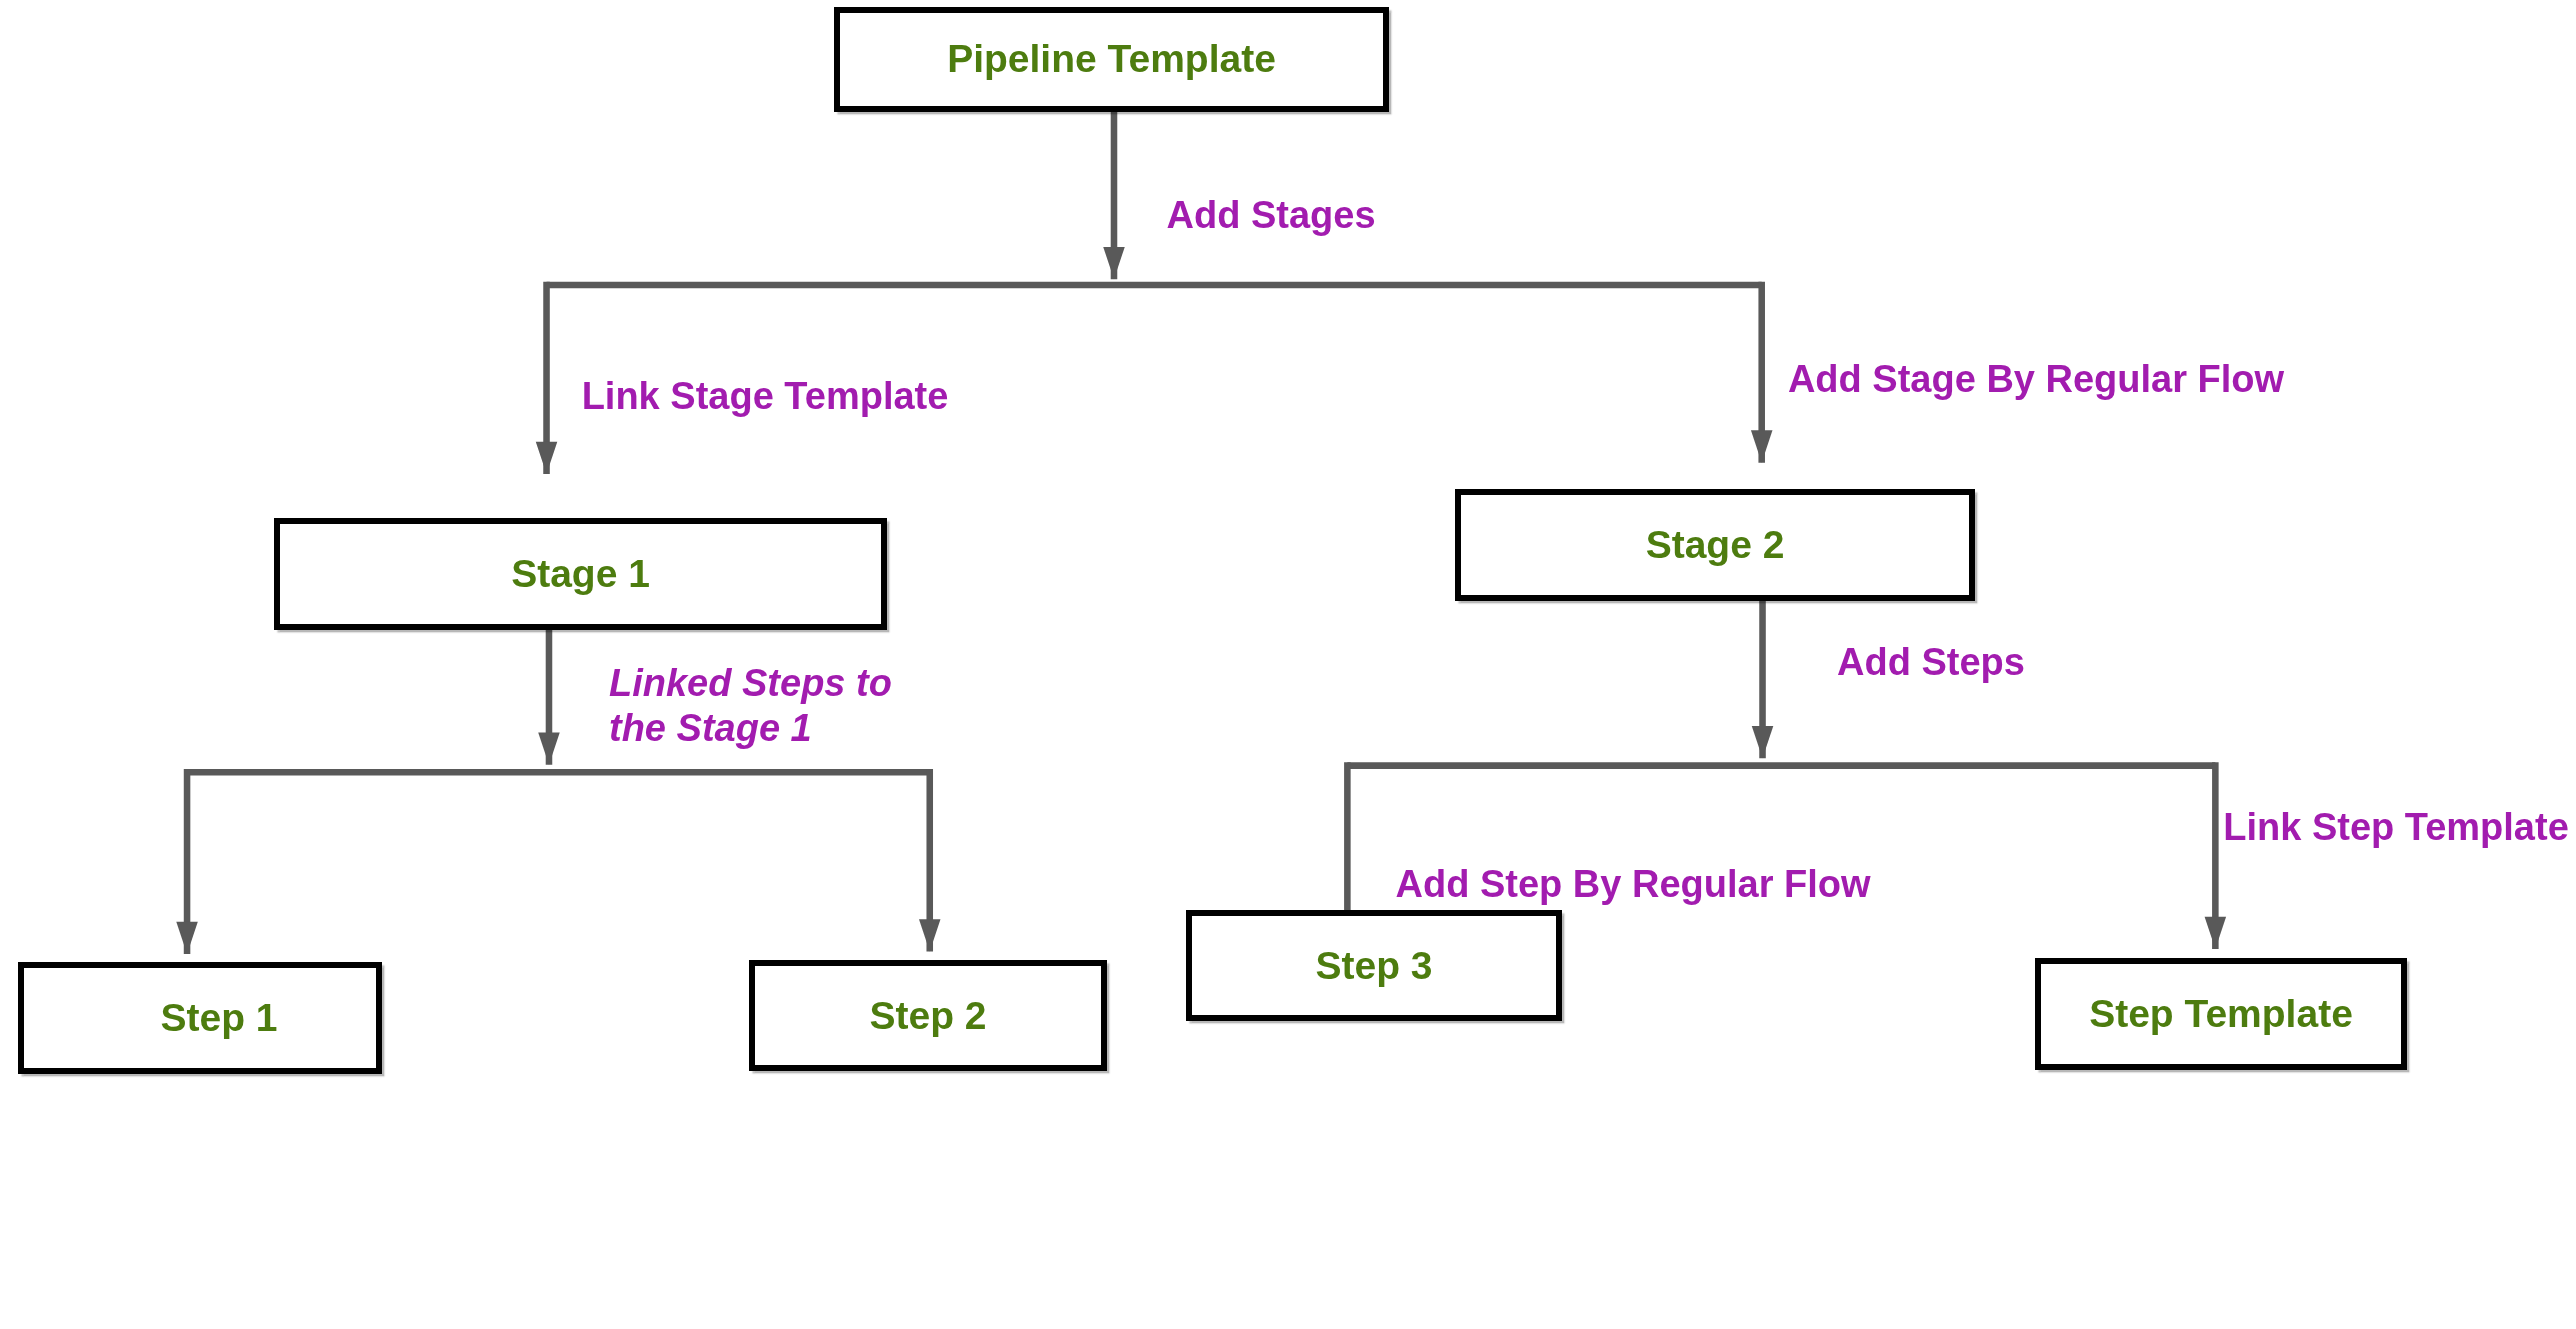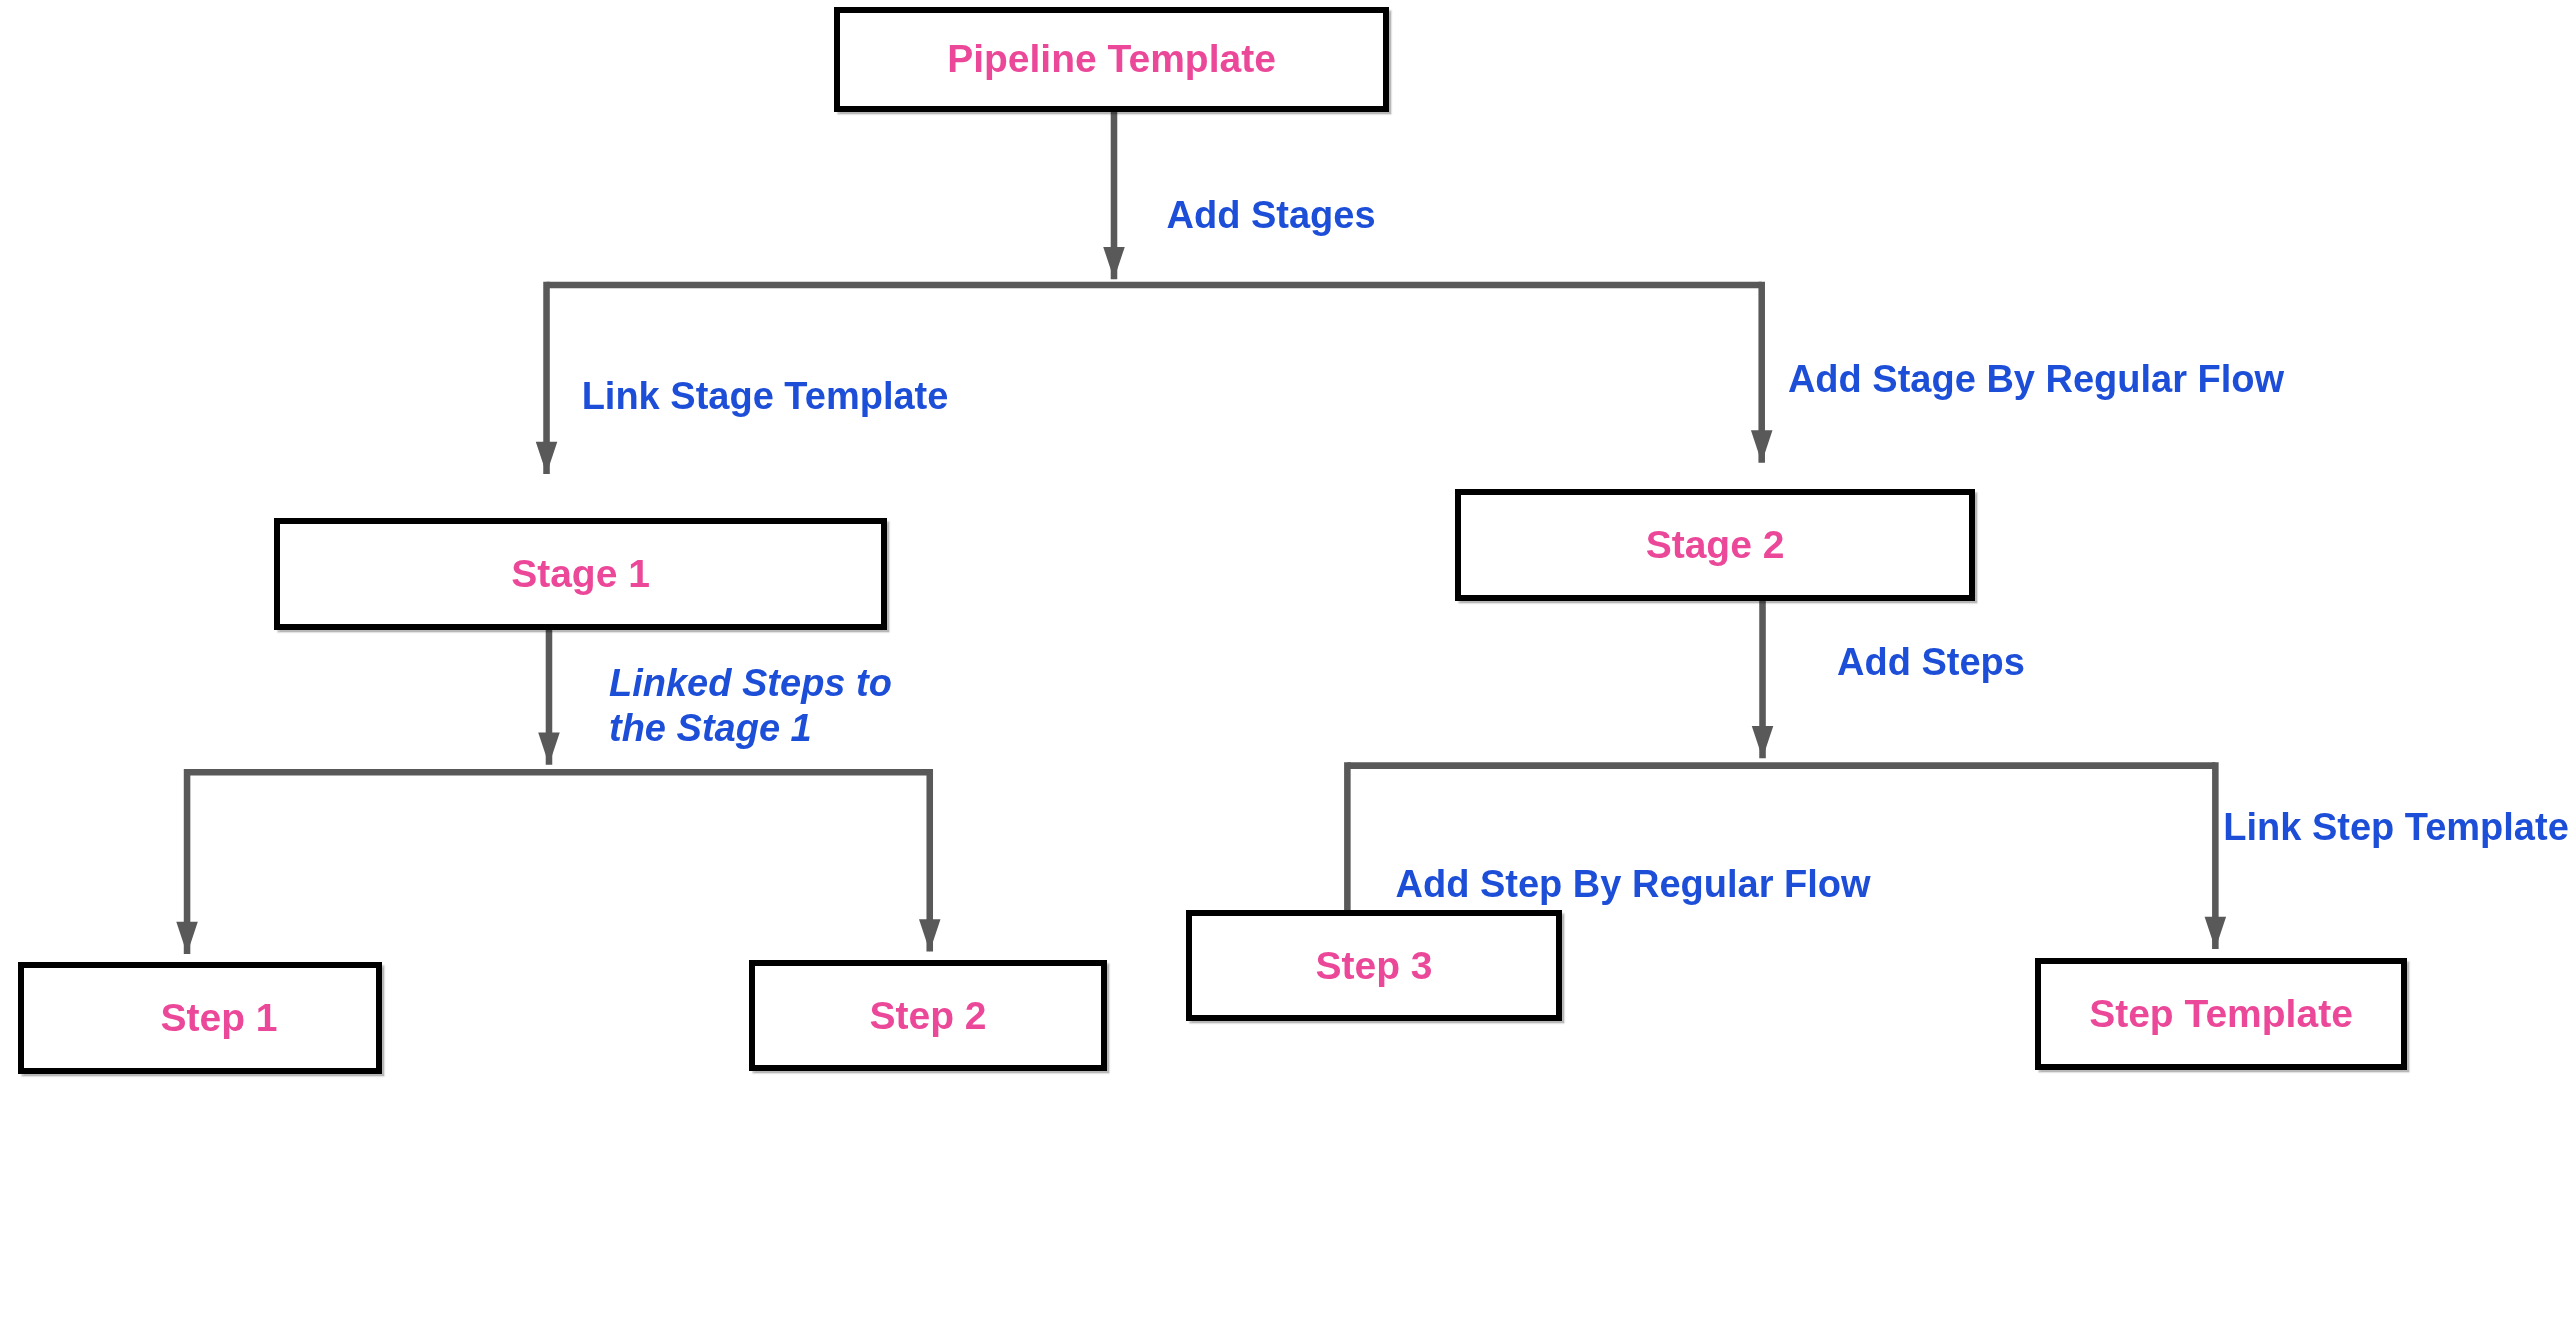--- a/index.html
+++ b/index.html
@@ -26,29 +26,29 @@
     position: absolute;
     box-sizing: border-box;
     background: #ffffff;
     border: 6.6px solid #000000;
     box-shadow: 2.5px 2.5px 1.6px rgba(0,0,0,0.28);
     display: flex;
     align-items: center;
     justify-content: center;
     font-size: 39px;
     font-weight: bold;
-    color: #ec4899;
+    color: #4d7c0f;
     white-space: nowrap;
     text-align: center;
   }
   .edge-label {
     position: absolute;
     font-size: 38px;
     font-weight: bold;
-    color: #1d4ed8;
+    color: #a21caf;
     white-space: nowrap;
     transform: translate(-50%, -50%);
     line-height: 1.18;
   }
   .edge-label.wrap {
     white-space: normal;
     transform: translate(0, -50%);
     text-align: left;
     width: 303px;
     font-style: italic;

